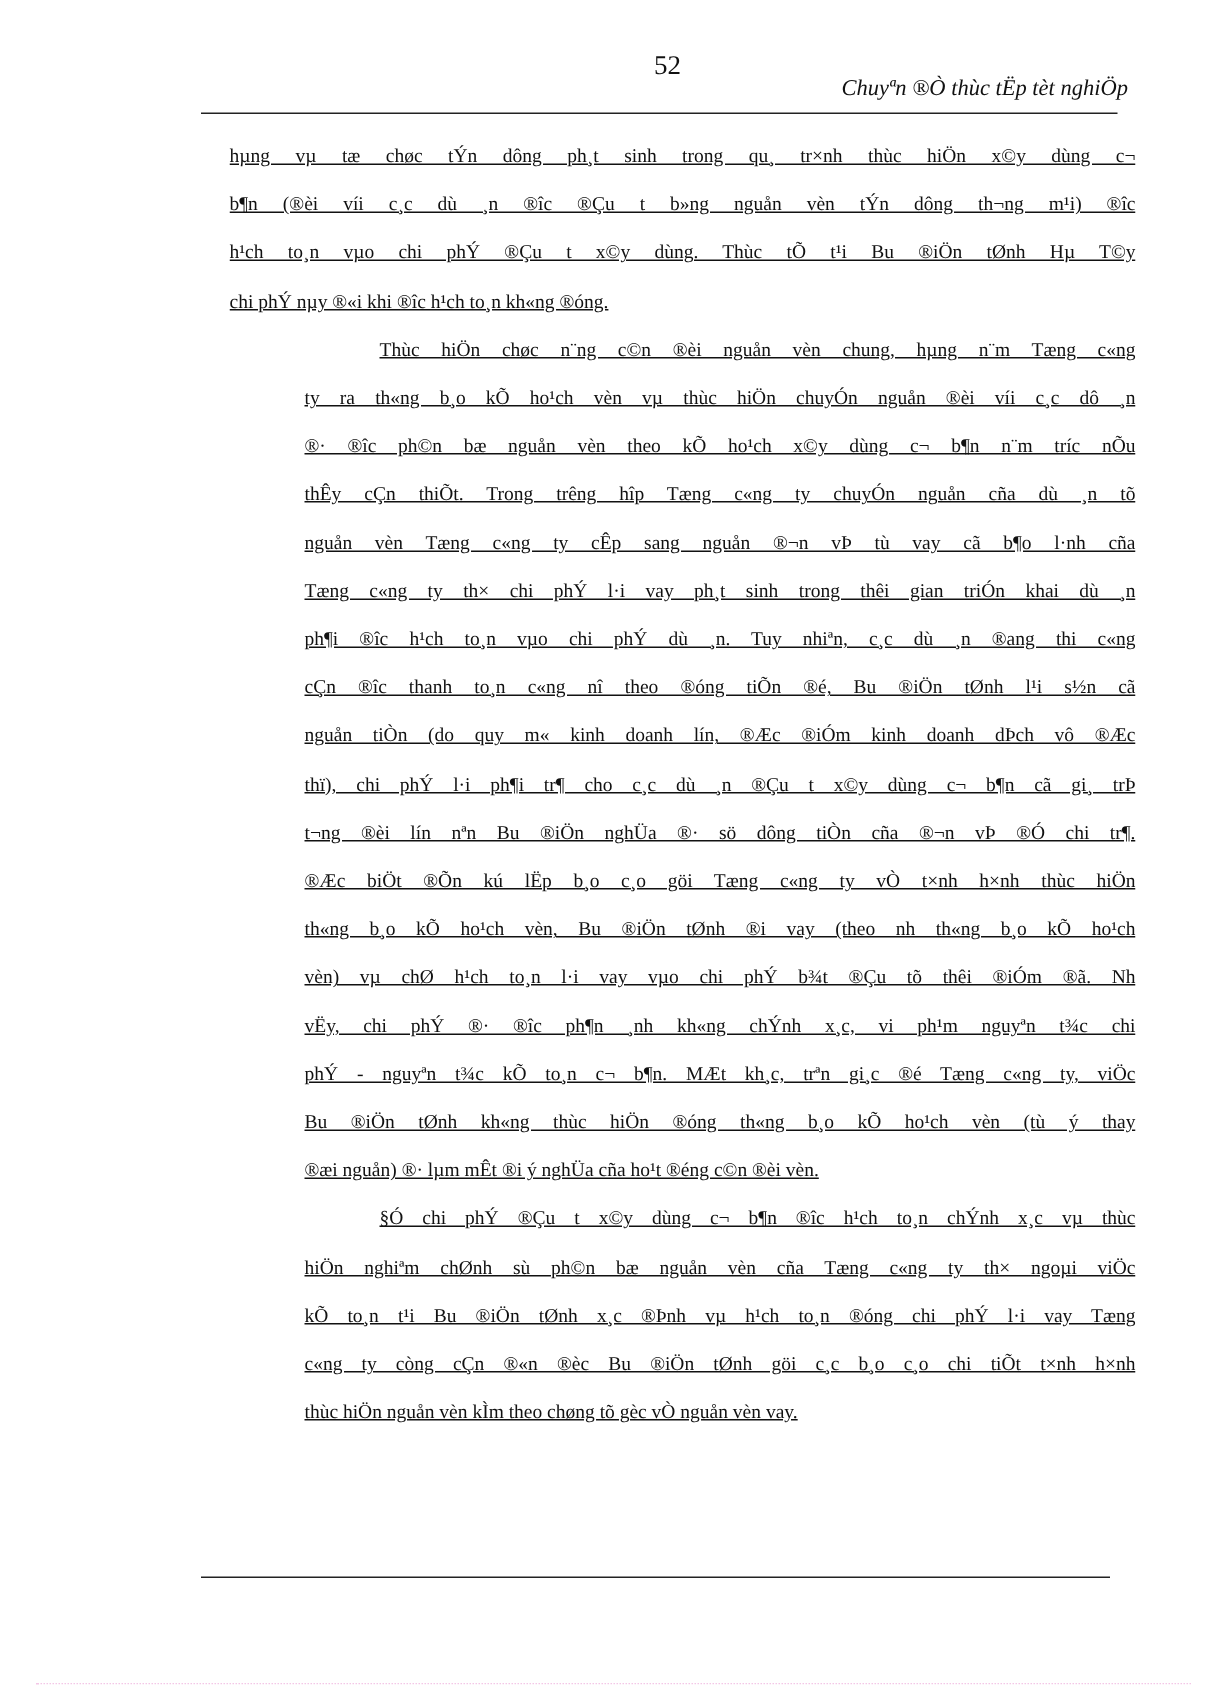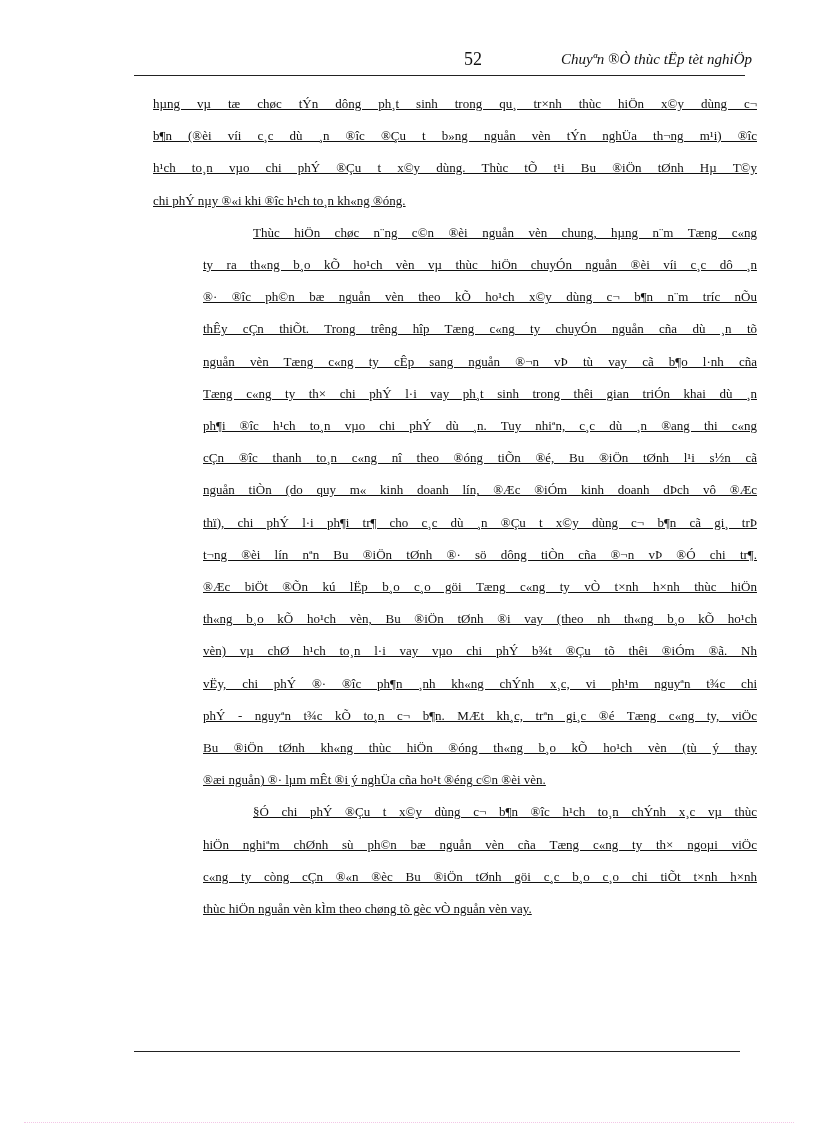--- a/index.html
+++ b/index.html
@@ -1,17 +1,17 @@
 <!DOCTYPE html>
 <html><head>
 <meta charset="utf-8">
 <style>
   html, body { margin: 0; padding: 0; background: #ffffff; }
   body { width: 816px; height: 1123px; position: relative; overflow: hidden; font-family: "Liberation Serif", "DejaVu Serif", serif; color: #111; }
-  .page-number { position: absolute; left: 436px; top: 48px; font-size: 18px; line-height: 22px; margin-left: 28px; }
+  .page-number { position: absolute; left: 436px; top: 32px; font-size: 18px; line-height: 22px; }
   .running-header { position: absolute; right: 64px; top: 49px; font-size: 15px; font-style: italic; line-height: 20px; }
   .header-rule { position: absolute; left: 134px; top: 75px; width: 611px; height: 0; border-top: 1px solid #222; }
   .body-text { position: absolute; left: 153px; top: 88px; width: 604px; font-size: 13px; line-height: 32.2px; text-decoration: underline; }
   .para { margin: 0; text-align: justify; text-align-last: left; }
   .para.indent { text-indent: 50px; }
   .line { display: block; text-align: justify; text-align-last: justify; white-space: nowrap; overflow: hidden; }
   .line.last { text-align-last: left; }
   .para.indent .line:first-child { padding-left: 50px; }
   .para { text-indent: 0; }
   .footer-rule { position: absolute; left: 134px; top: 1051px; width: 606px; height: 0; border-top: 1px solid #222; }
@@ -21,47 +21,48 @@
 <body>
 
 <div>
   <span class="page-number">52</span>
   <span class="running-header">Chuyªn ®Ò thùc tËp tèt nghiÖp</span>
   <div class="header-rule"></div>
 
   <div class="body-text" id="body-text">
       <div class="para">
         <span class="line">hµng vµ tæ chøc tÝn dông ph¸t sinh trong qu¸ tr×nh thùc hiÖn x©y dùng c¬</span>
-        <span class="line">b¶n (®èi víi c¸c dù ¸n ®îc  ®Çu t  b»ng nguån vèn tÝn nghÜa th¬ng  m¹i) ®îc</span>
+        <span class="line">b¶n (®èi víi c¸c dù ¸n ®îc  ®Çu t  b»ng nguån vèn tÝn dông th¬ng  m¹i) ®îc</span>
         <span class="line">h¹ch to¸n vµo chi phÝ ®Çu t  x©y dùng. Thùc tÕ t¹i Bu  ®iÖn tØnh Hµ T©y</span>
         <span class="line last">chi phÝ nµy ®«i khi ®îc  h¹ch to¸n kh«ng ®óng.</span>
       </div>
       <div class="para indent">
         <span class="line">Thùc hiÖn chøc n¨ng c©n ®èi nguån vèn chung, hµng n¨m Tæng c«ng</span>
         <span class="line">ty ra th«ng b¸o kÕ ho¹ch vèn vµ thùc hiÖn chuyÓn nguån ®èi víi c¸c dô ¸n</span>
         <span class="line">®· ®îc  ph©n bæ nguån vèn theo kÕ ho¹ch x©y dùng c¬ b¶n n¨m tríc  nÕu</span>
         <span class="line">thÊy cÇn thiÕt. Trong trêng  hîp Tæng c«ng ty chuyÓn nguån cña dù ¸n tõ</span>
         <span class="line">nguån vèn Tæng c«ng ty cÊp sang nguån ®¬n vÞ tù vay cã b¶o l·nh cña</span>
         <span class="line">Tæng c«ng ty th× chi phÝ l·i vay ph¸t sinh trong thêi gian triÓn khai dù ¸n</span>
         <span class="line">ph¶i ®îc  h¹ch to¸n vµo chi phÝ dù ¸n. Tuy nhiªn,  c¸c dù ¸n ®ang thi c«ng</span>
         <span class="line">cÇn ®îc  thanh to¸n c«ng nî theo ®óng tiÕn ®é, Bu  ®iÖn tØnh l¹i s½n cã</span>
         <span class="line">nguån tiÒn (do quy m« kinh doanh lín, ®Æc ®iÓm kinh doanh dÞch vô ®Æc</span>
         <span class="line">thï), chi phÝ l·i ph¶i tr¶ cho c¸c dù ¸n ®Çu t  x©y dùng c¬ b¶n cã gi¸ trÞ</span>
-        <span class="line">t¬ng  ®èi lín nªn Bu  ®iÖn tØnh ®· sö dông tiÒn cña ®¬n vÞ ®Ó chi tr¶.</span>
+        <span class="line">t¬ng  ®èi lín nªn Bu  ®iÖn nghÜa ®· sö dông tiÒn cña ®¬n vÞ ®Ó chi tr¶.</span>
         <span class="line">®Æc biÖt ®Õn kú lËp b¸o c¸o göi Tæng c«ng ty vÒ t×nh h×nh thùc hiÖn</span>
         <span class="line">th«ng b¸o kÕ ho¹ch vèn, Bu  ®iÖn tØnh ®i vay (theo nh  th«ng b¸o kÕ ho¹ch</span>
         <span class="line">vèn) vµ chØ h¹ch to¸n l·i vay vµo chi phÝ b¾t ®Çu tõ thêi ®iÓm ®ã. Nh</span>
         <span class="line">vËy, chi phÝ ®· ®îc  ph¶n ¸nh kh«ng chÝnh x¸c, vi ph¹m nguyªn t¾c chi</span>
         <span class="line">phÝ - nguyªn t¾c kÕ to¸n c¬ b¶n. MÆt kh¸c, trªn gi¸c ®é Tæng c«ng ty, viÖc</span>
         <span class="line">Bu  ®iÖn tØnh kh«ng thùc hiÖn ®óng th«ng b¸o kÕ ho¹ch vèn (tù ý thay</span>
         <span class="line last">®æi nguån) ®· lµm mÊt ®i ý nghÜa cña ho¹t ®éng c©n ®èi vèn.</span>
       </div>
       <div class="para indent">
         <span class="line">§Ó chi phÝ ®Çu t  x©y dùng c¬ b¶n ®îc  h¹ch to¸n chÝnh x¸c vµ thùc</span>
         <span class="line">hiÖn nghiªm chØnh sù ph©n bæ nguån vèn cña Tæng c«ng ty th× ngoµi viÖc</span>
+        <span class="line">kÕ to¸n t¹i Bu  ®iÖn tØnh x¸c ®Þnh vµ h¹ch to¸n ®óng chi phÝ l·i vay Tæng</span>
         <span class="line">c«ng ty còng cÇn ®«n ®èc Bu  ®iÖn tØnh göi c¸c b¸o c¸o chi tiÕt t×nh h×nh</span>
         <span class="line last">thùc hiÖn nguån vèn kÌm theo chøng tõ gèc vÒ nguån vèn vay.</span>
       </div>
     </div>
 
   <div class="footer-rule"></div>
   <div class="page-edge"></div>
 </div>
 
 </body></html>

